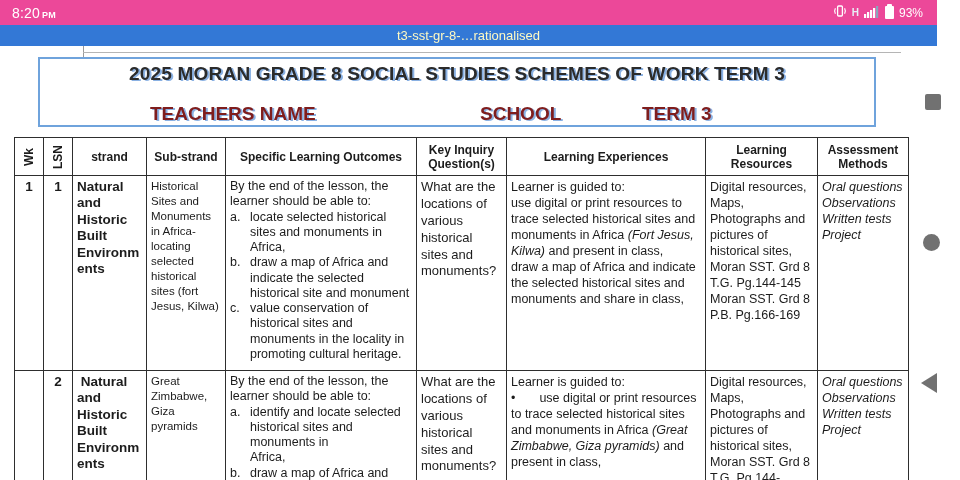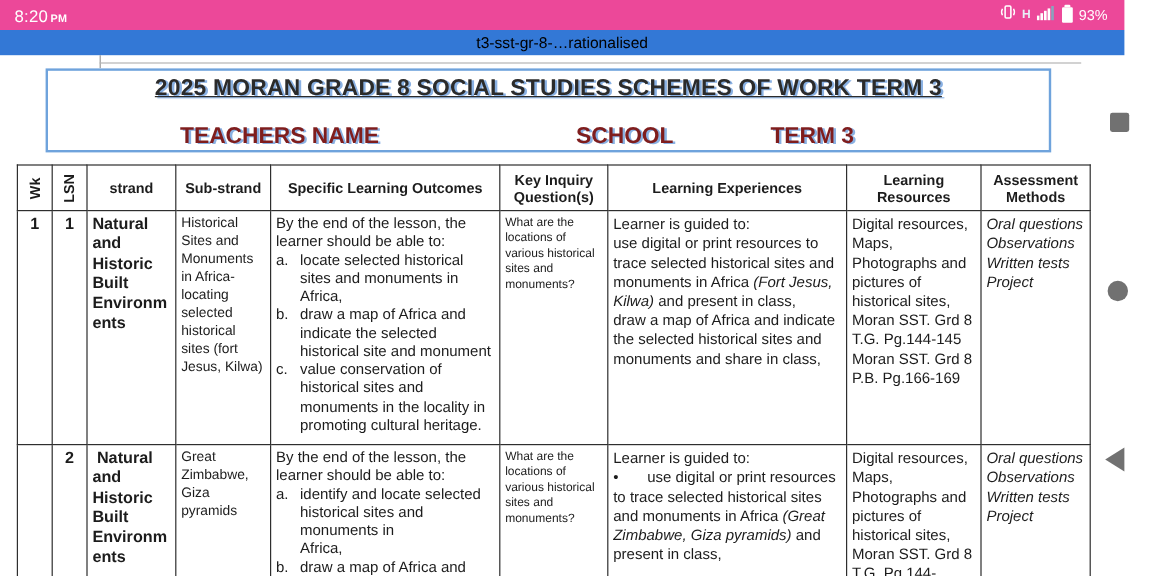--- a/index.html
+++ b/index.html
@@ -17,32 +17,32 @@
   #status-right{margin-left:auto;margin-right:14px;display:flex;align-items:center;gap:5px;}
   #net-type{font-size:10px;font-weight:700;color:#e8eff7;}
   #battery-icon{position:relative;width:9px;height:13px;background:#fff;border-radius:1px;}
   #battery-icon:before{content:"";position:absolute;top:-2px;left:2px;width:5px;height:2px;background:#fff;border-radius:1px 1px 0 0;}
   #battery-pct{font-size:12px;}
   
   #app-bar{
     position:absolute;left:0;top:25px;width:937px;height:21px;background:#3378d6;
     display:flex;align-items:center;justify-content:center;
   }
-  #app-bar-title{color:#000000;font-size:13px;}
+  #app-bar-title{color:#fef9c3;font-size:13px;}
   
   #remnant-v{position:absolute;left:83px;top:46px;width:1px;height:11px;background:#9a9a9a;}
   #remnant-h{position:absolute;left:83px;top:52px;width:818px;height:1px;background:#b5b5b5;}
   
   #title-box{
     position:absolute;left:38px;top:57px;width:834px;height:66px;
     border:2px solid #6fa3dc;overflow:hidden;background:#fff;
   }
   #doc-title{
     margin-top:4px;text-align:center;font-size:19px;font-weight:700;color:#2b2b2b;
-    text-decoration:underline;text-shadow:2px 1px 0 #8ab1e3;white-space:nowrap;letter-spacing:.2px;
+    text-shadow:2px 1px 0 #8ab1e3;white-space:nowrap;letter-spacing:.2px;
   }
   .field{
     position:absolute;top:44px;font-size:19px;font-weight:700;color:#7f1d1d;
     text-shadow:2px 1px 0 #8ab1e3;white-space:nowrap;
   }
   #field-teacher{left:110px;}
   #field-school{left:440px;}
   #field-term{left:602px;}
   
   #doc-table{
@@ -51,21 +51,21 @@
   }
   #doc-table td,#doc-table th{
     border:1px solid #2e2e2e;vertical-align:top;padding:3px 4px;overflow:hidden;
   }
   #doc-table th{font-size:12px;font-weight:700;text-align:center;vertical-align:middle;padding:2px;}
   .vert{writing-mode:vertical-rl;transform:rotate(180deg);margin:0 auto;}
   .c-num{font-size:13.5px;font-weight:700;text-align:center;}
   .c-strand{font-size:13.5px;font-weight:700;line-height:1.22;word-break:break-word;padding-right:6px;}
   .c-sub{font-size:11.5px;line-height:1.3;}
   .c-out{font-size:12.5px;line-height:1.22;}
-  .c-ki{font-size:10px;line-height:1.3;margin-left:40px;}
+  .c-ki{font-size:13px;line-height:1.3;margin-left:40px;}
   .c-exp{font-size:12.5px;line-height:1.28;}
   .c-res{font-size:12.5px;line-height:1.28;}
   .c-ass{font-size:12.5px;line-height:1.28;font-style:italic;}
   .pre{white-space:pre-wrap;}
   .oi{display:flex;}
   .om{width:20px;flex:0 0 20px;}
   .ot{flex:1;}
   .tabgap{display:inline-block;width:24px;}
   
   #nav-recents{position:absolute;left:925px;top:94px;width:16px;height:16px;background:#717171;border-radius:2px;}

